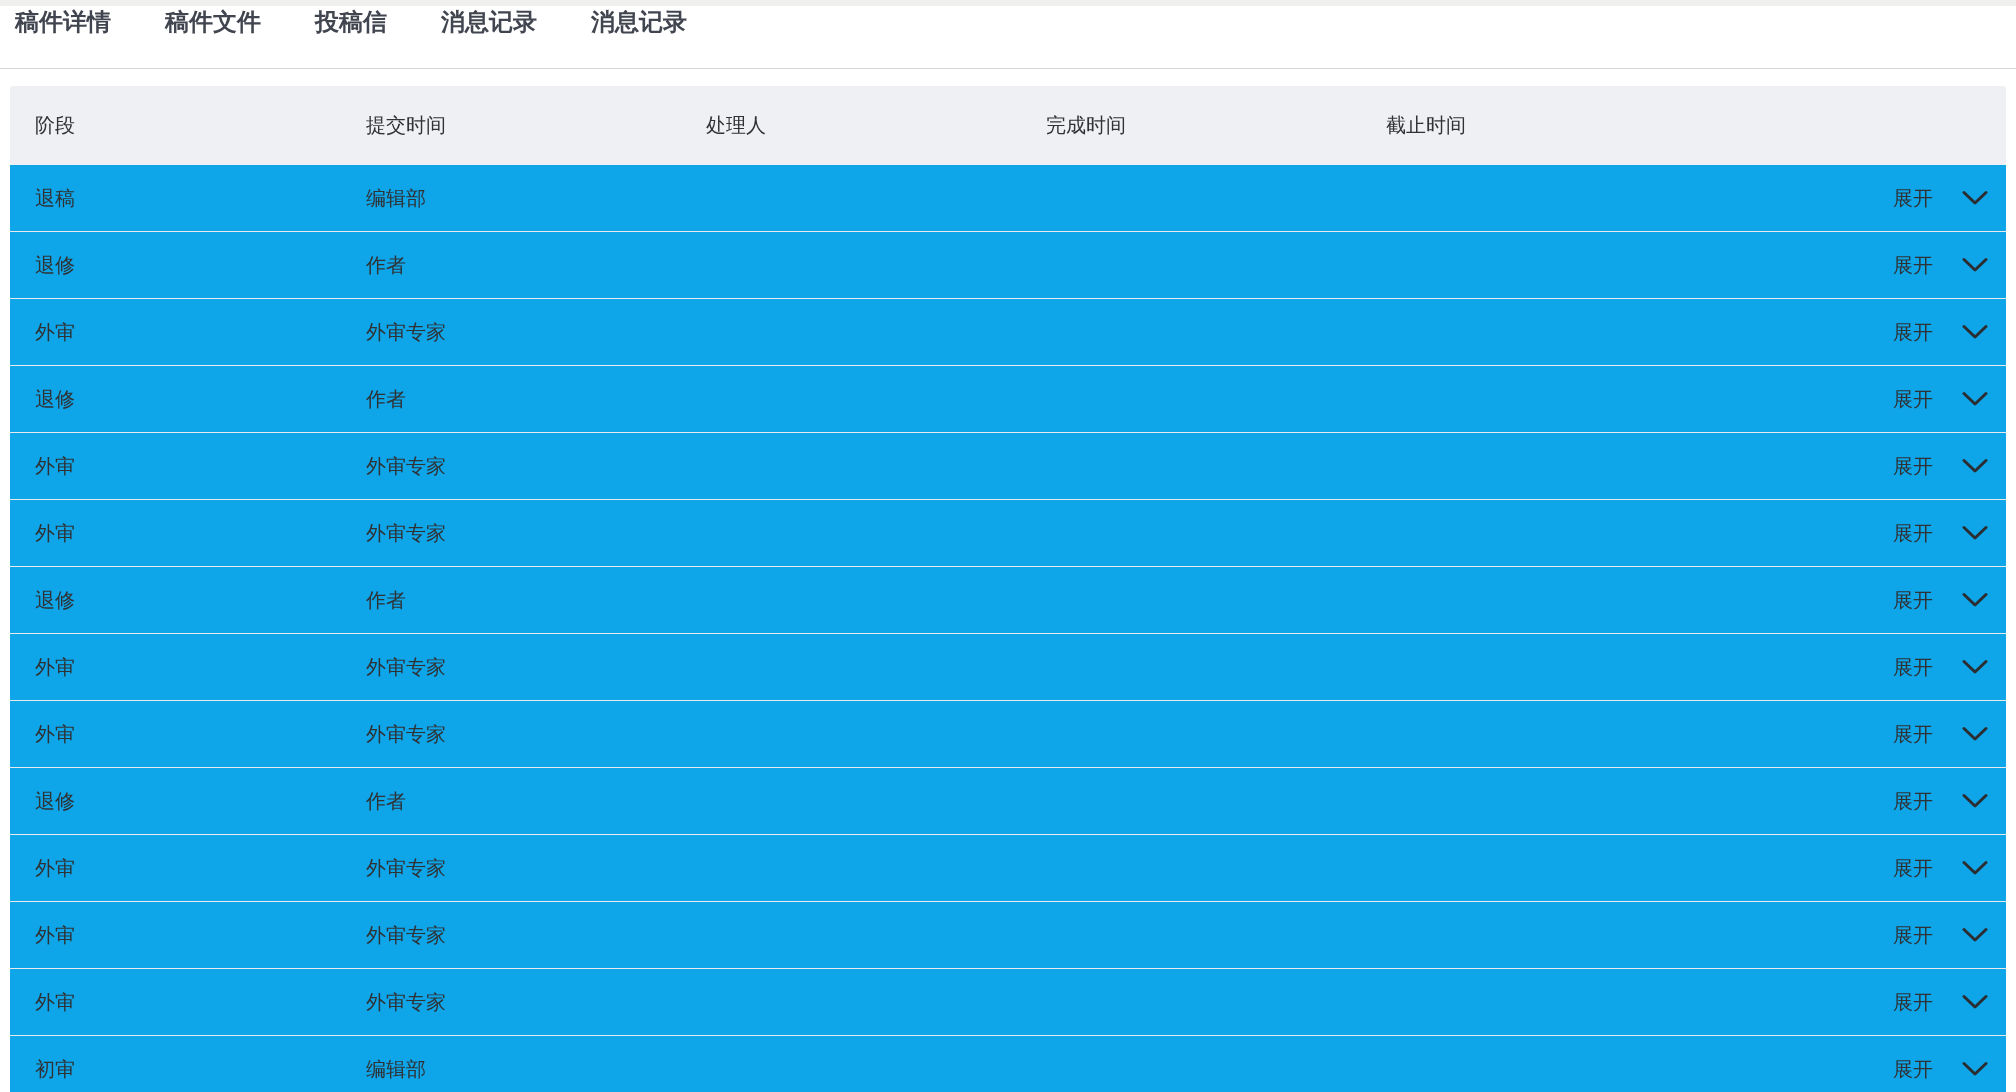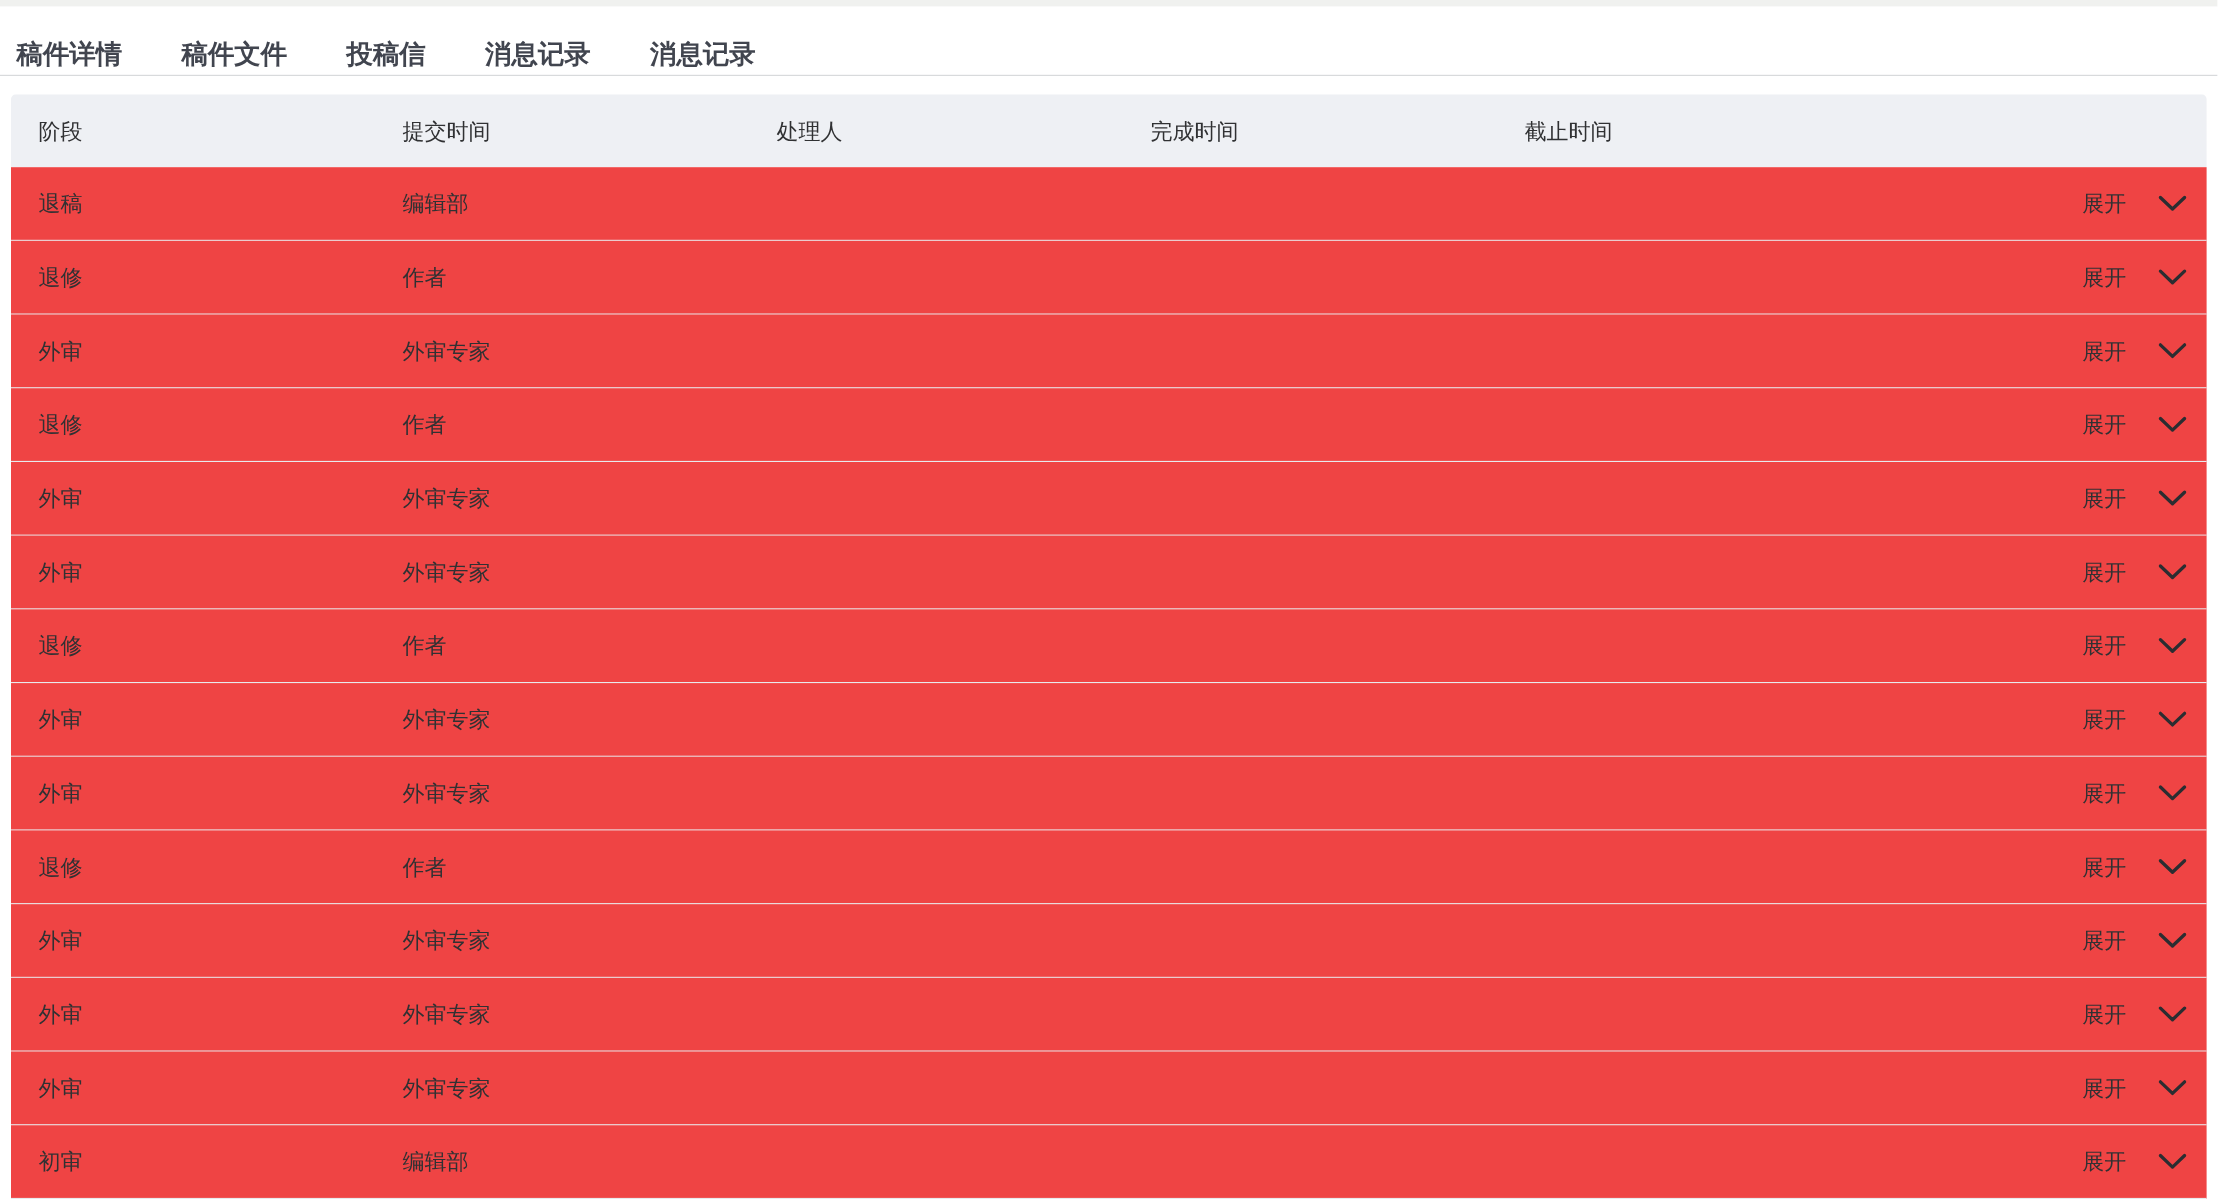--- a/index.html
+++ b/index.html
@@ -17,21 +17,21 @@
     margin: 0; padding: 0;
     width: 2016px; height: 1092px;
     background: #fff;
     font-family: "Liberation Sans", "DejaVu Sans", sans-serif;
     color: var(--text-primary);
     overflow: hidden;
   }
   .top-strip { height: 6px; background: var(--strip); }
   .tab-bar {
     display: flex;
-    align-items: flex-end;
+    align-items: flex-start;
     height: 63px;
     padding-left: 7px;
     border-bottom: 1px solid var(--tab-border);
     background: #fff;
   }
   .tab {
     display: flex;
     align-items: center;
     padding: 0 8px;
     margin-right: 38px;
@@ -48,29 +48,29 @@
   }
   .table-wrap { margin: 17px 10px 0 10px; }
   .grid-row {
     display: grid;
     grid-template-columns: 331px 340px 340px 340px 1fr 140px;
     align-items: center;
     padding-left: 25px;
     font-size: 20px;
   }
   .thead {
-    height: 66px;
+    height: 79px;
     background: var(--header-bg);
     border-radius: 4px 4px 0 0;
     color: var(--text-primary);
   }
   .row {
     height: 67px;
     border-bottom: 1px solid var(--divider);
-    background: #ef4444;
+    background: #0ea5e9;
   }
   .cell { overflow: hidden; white-space: nowrap; }
   .expand-cell { justify-self: end; }
   .expand-btn {
     display: inline-flex;
     align-items: center;
     gap: 29px;
     padding-right: 18px;
     font-size: 20px;
     color: var(--text-primary);

